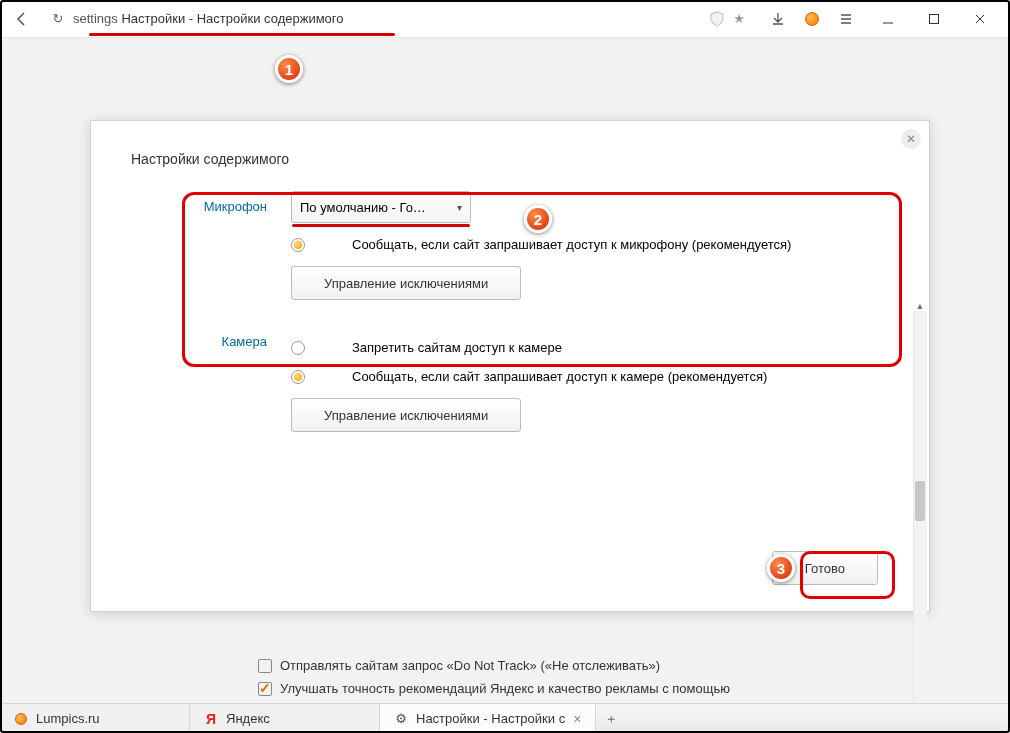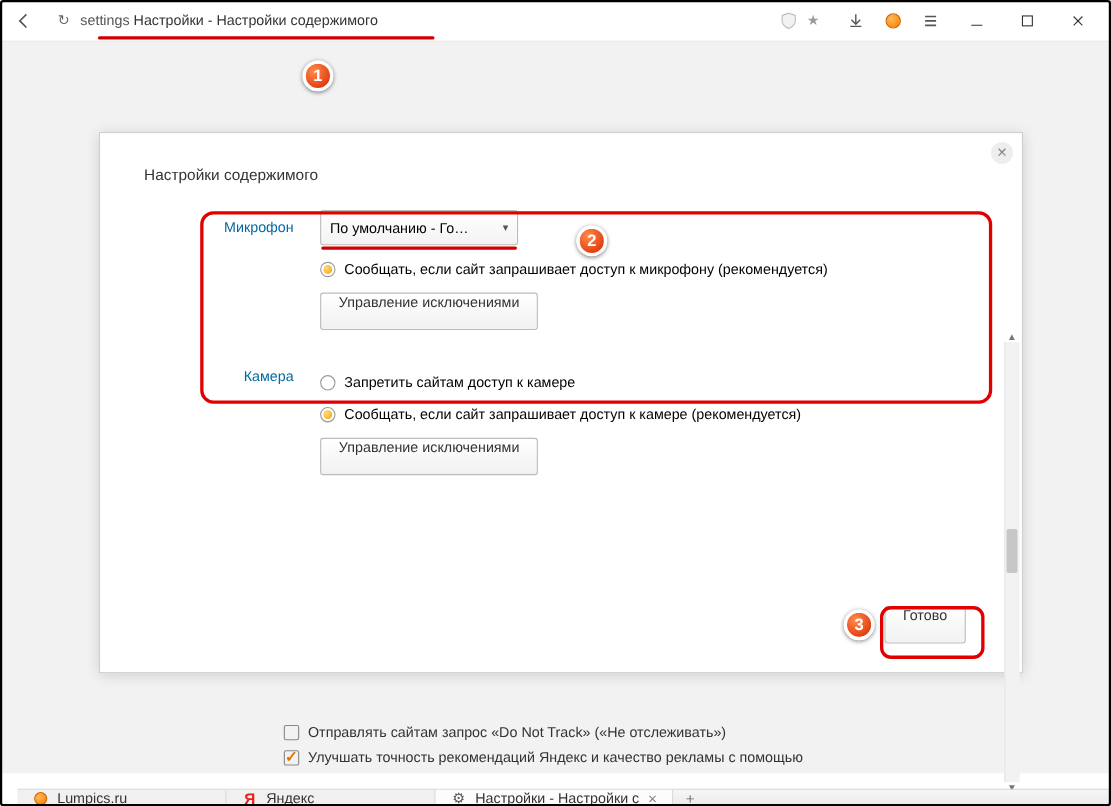--- a/index.html
+++ b/index.html
@@ -28,24 +28,24 @@
 .dialog { position: absolute; left: 90px; top: 120px; width: 840px; height: 492px; background: #fff; border: 1px solid #d0d0d0; box-shadow: 0 2px 12px rgba(0,0,0,.15); }
 .dialog-close { position: absolute; right: 8px; top: 8px; width: 20px; height: 20px; border-radius: 50%; background: #eee; color: #888; display: flex; align-items: center; justify-content: center; cursor: pointer; font-size: 12px; }
 .dialog-body { padding: 30px 40px; position: relative; height: 100%; }
 .dialog-title { font-size: 14px; color: #333; margin-bottom: 24px; }
 .section { display: flex; margin-bottom: 26px; }
 .section-label { width: 160px; text-align: right; padding-right: 24px; padding-top: 8px; color: #0369a1; }
 .section-controls { flex: 1; }
 .select { display: inline-flex; align-items: center; height: 32px; border: 1px solid #bbb; border-radius: 3px; background: linear-gradient(#fff,#f3f3f3); padding: 0 8px; cursor: pointer; min-width: 180px; position: relative; }
 .select-caret { margin-left: auto; color: #555; font-size: 10px; }
 .select-underline { position: absolute; left: 0; right: 0; bottom: -5px; height: 3px; background: #d10000; border-radius: 2px; }
-.radio-row { display: flex; align-items: flex-end; margin: 14px 0; }
+.radio-row { display: flex; align-items: flex-end; margin: 14px 0; gap: 39px; }
 .radio { width: 14px; height: 14px; border-radius: 50%; border: 1px solid #999; margin-right: 8px; position: relative; }
 .radio.checked::after { content: ""; position: absolute; left: 2px; top: 2px; width: 8px; height: 8px; border-radius: 50%; background: radial-gradient(circle at 35% 35%, #ffdd77, #ff9900); }
-.btn { display: inline-flex; height: 34px; border: 1px solid #bbb; border-radius: 3px; background: linear-gradient(#fff,#f1f1f1); padding: 0 16px; cursor: pointer; color: #333; }
+.btn { display: inline-flex; align-items: center; height: 34px; border: 1px solid #bbb; border-radius: 3px; background: linear-gradient(#fff,#f1f1f1); padding: 0 32px; cursor: pointer; color: #333; }
 .hl-box { border: 3px solid #e00000; border-radius: 12px; position: absolute; pointer-events: none; }
 .hl-mic { left: 182px; top: 192px; width: 720px; height: 175px; }
 .hl-done { left: 800px; top: 551px; width: 95px; height: 48px; border-radius: 10px; }
 
 
 .num-badge { width: 28px; height: 28px; border-radius: 50%; background: radial-gradient(circle at 35% 30%, #ff8b4a, #d92400); border: 3px solid #fff; box-shadow: 0 1px 4px rgba(0,0,0,.5); color: #fff; font-weight: bold; font-size: 15px; display: flex; align-items: center; justify-content: center; position: absolute; }
 .b1 { left: 275px; top: 55px; }
 .b2 { left: 524px; top: 205px; }
 .b3 { left: 767px; top: 554px; }
 
@@ -59,21 +59,21 @@
 
 .done-wrap { position: absolute; right: 51px; bottom: 26px; }
 
 
 .bg-opts { position: absolute; left: 258px; top: 620px; color: #333; }
 .bg-row { display: flex; align-items: center; margin-bottom: 8px; }
 .cb { width: 14px; height: 14px; border: 1px solid #888; border-radius: 2px; margin-right: 8px; position: relative; }
 .cb.checked::after { content: "✓"; color: #e07000; position: absolute; left: 0; top: -3px; font-size: 14px; font-weight: bold; }
 
 
-.tabbar { position: absolute; left: 16px; right: 0; bottom: 0; height: 16px; background: linear-gradient(#f6f6f6,#eaeaea); border-top: 1px solid #d6d6d6; display: flex; align-items: stretch; }
+.tabbar { position: absolute; left: 0; right: 0; bottom: 0; height: 30px; background: linear-gradient(#f6f6f6,#eaeaea); border-top: 1px solid #d6d6d6; display: flex; align-items: stretch; }
 .tab { display: flex; align-items: center; padding: 0 14px; border-right: 1px solid #d6d6d6; color: #333; gap: 8px; min-width: 190px; cursor: pointer; position: relative; background: #f0f0f0; }
 .tab.active { background: #fcfcfc; }
 .tab-close { font-size: 14px; color: #888; margin-left: auto; }
 .tab-fav { width: 14px; height: 14px; display: flex; align-items: center; justify-content: center; }
 .newtab { width: 30px; display: flex; align-items: center; justify-content: center; color: #666; cursor: pointer; }
 .red-y { color: #e5221c; font-weight: bold; font-size: 14px; }
 .gear { color: #555; font-size: 13px; }
 
 
 .frame { position: absolute; inset: 0; border: 2px solid #000; pointer-events: none; border-radius: 3px; }

